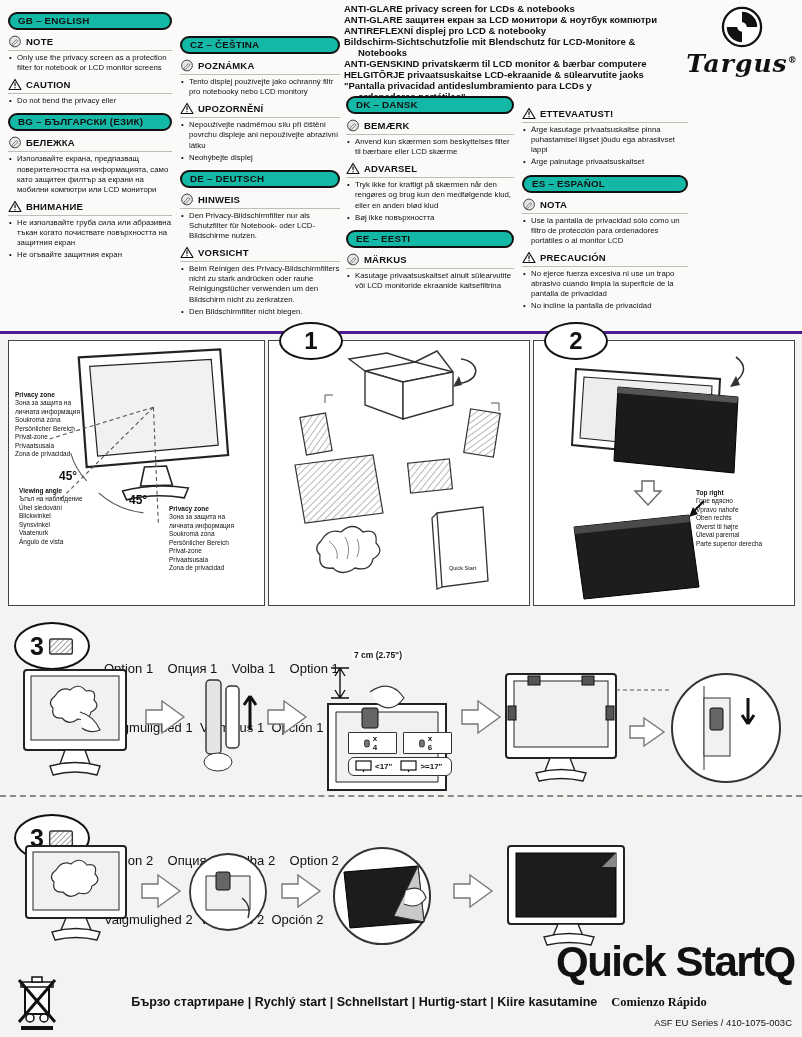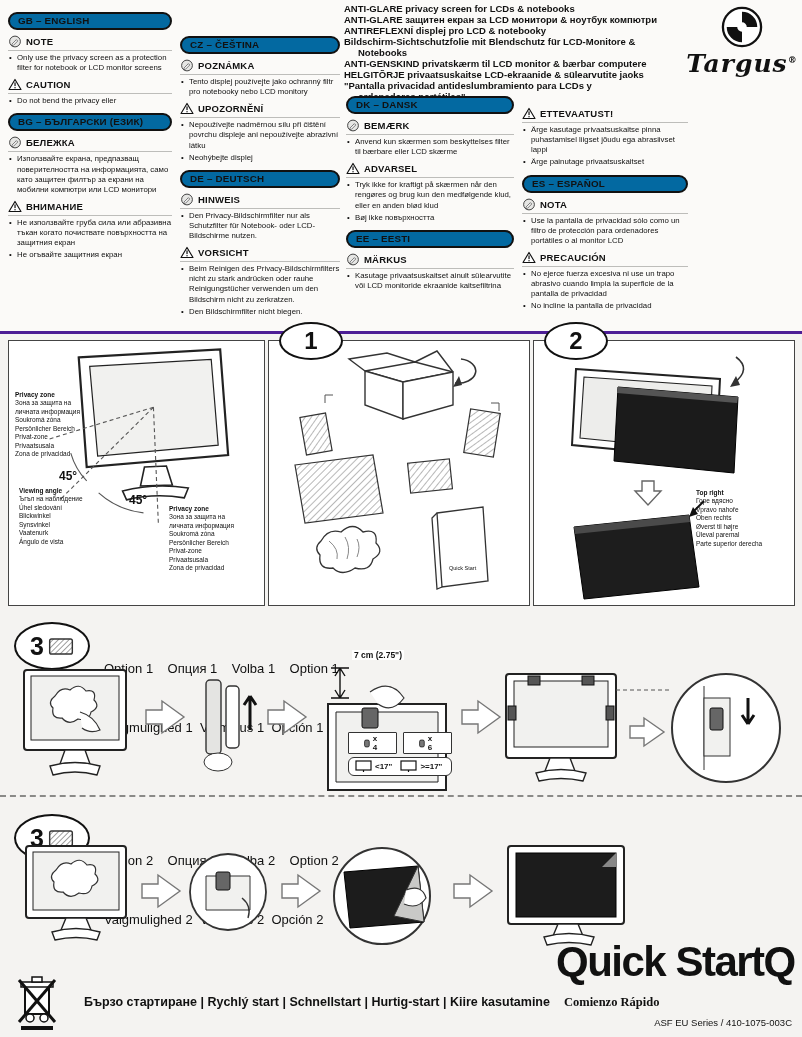--- a/index.html
+++ b/index.html
@@ -20,21 +20,21 @@
                font-weight:bold; font-size:25px; letter-spacing:1px; margin-top:-3px; }
   .reg { font-size:9px; vertical-align:super; font-style:normal; }
 
   .col { position:absolute; }
   .c1 { left:8px;   top:12px;  width:164px; }
   .c2 { left:180px; top:36px;  width:160px; }
   .c3 { left:346px; top:96px;  width:168px; }
   .c4 { left:522px; top:104px; width:166px; }
 
   .lang-block { margin-bottom:7px; }
-  .lang-header { border:2px solid #111; border-radius:10px; background:#0369a1;
+  .lang-header { border:2px solid #111; border-radius:10px; background:#14b8a6;
                  font-weight:bold; font-size:9.8px; padding:1px 8px 2px;
                  margin-bottom:5px; letter-spacing:.2px; white-space:nowrap; overflow:hidden; }
   .sec-head { display:flex; align-items:center; gap:4px; margin:3px 0 2px;
               border-bottom:1px solid #bdbdba; padding-bottom:2px; }
   .ic svg { width:14px; height:13px; display:block; }
   .sec-label { font-size:9.5px; font-weight:bold; letter-spacing:.2px; }
   .bullets { list-style:none; margin:2px 0 5px 1px; }
   .bullets li { position:relative; padding-left:8px; font-size:7.8px;
                 line-height:1.3; margin-bottom:2px; }
   .bullets li::before { content:"•"; position:absolute; left:0; top:0; }
@@ -90,22 +90,22 @@
               font-weight:bold; }
   .qty-pill svg { width:8px; height:11px; }
   .size-box { display:flex; gap:8px; border:1.5px solid #333; border-radius:6px;
               background:#fff; padding:2px 6px; }
   .size-item { display:flex; align-items:center; gap:3px; font-size:8px; font-weight:bold; }
   .size-item svg { width:17px; height:13px; }
 
   
   .qs-title { position:absolute; left:556px; top:938px; font-size:42px; font-weight:bold;
               letter-spacing:-1.5px; white-space:nowrap; }
-  .lang-bar { position:absolute; left:0; top:995px; width:802px; text-align:left;
-              font-size:12.5px; font-weight:bold; padding-left:84px; }
+  .lang-bar { position:absolute; left:0; top:995px; width:802px; text-align:center;
+              font-size:12.5px; font-weight:bold; padding-left:36px; }
   .lang-bar .es-name { font-family:"Liberation Serif","DejaVu Serif",serif;
                        margin-left:14px; }
   .part-no { position:absolute; right:10px; top:1017px; font-size:9.5px; }
   .weee { position:absolute; left:16px; top:972px; width:42px; height:58px; }
 </style>
 </head>
 <body>
 
 <div class="page">
 

